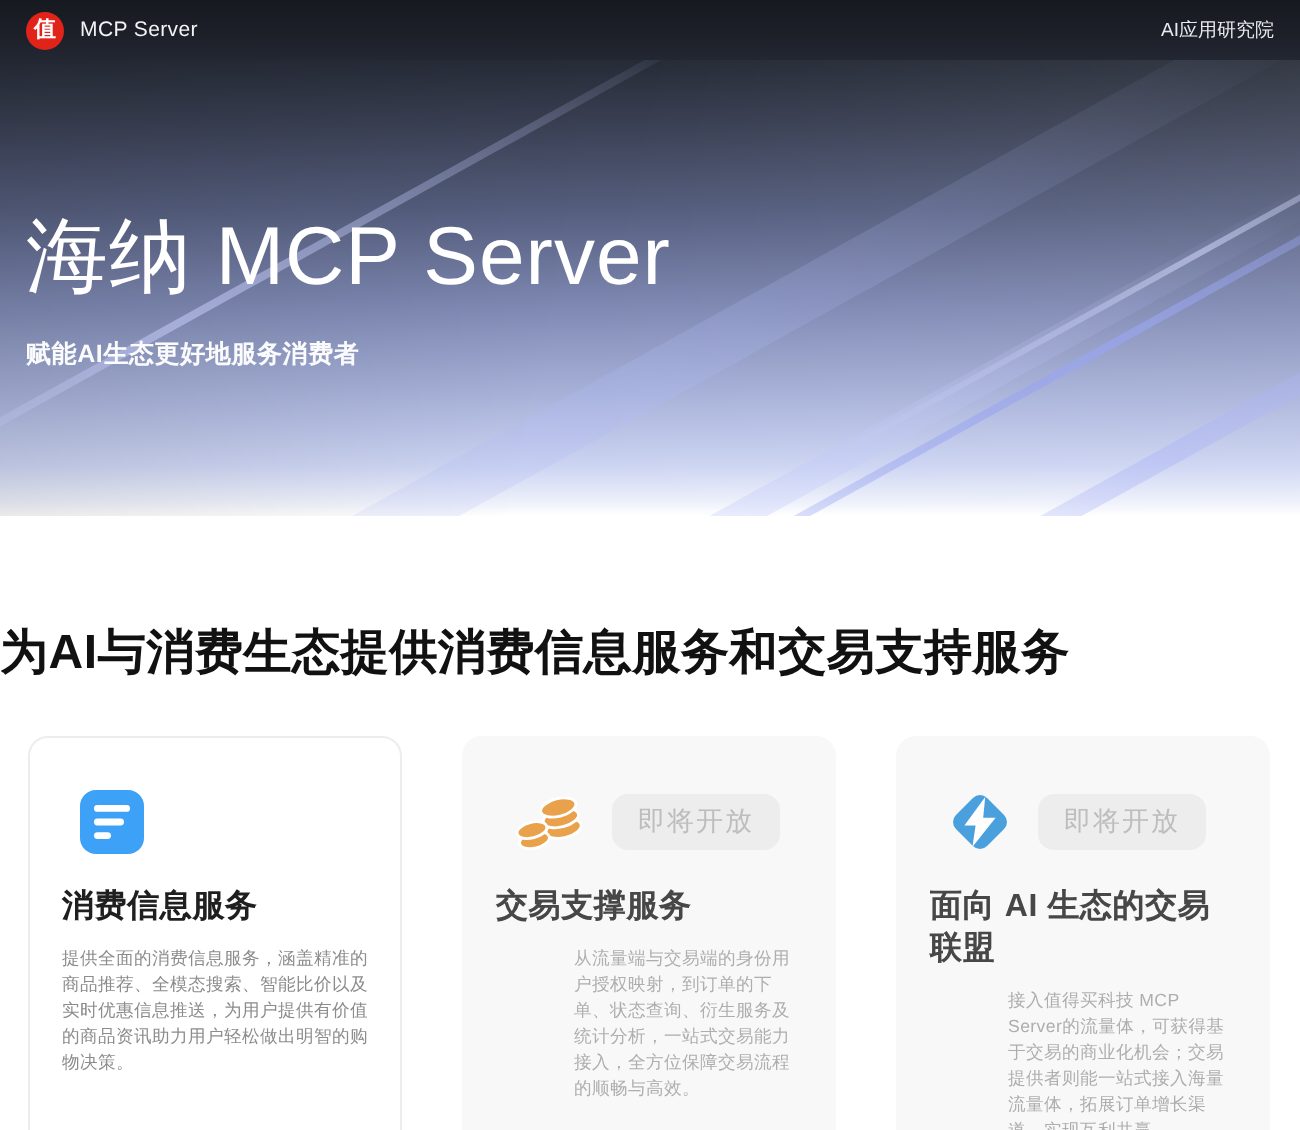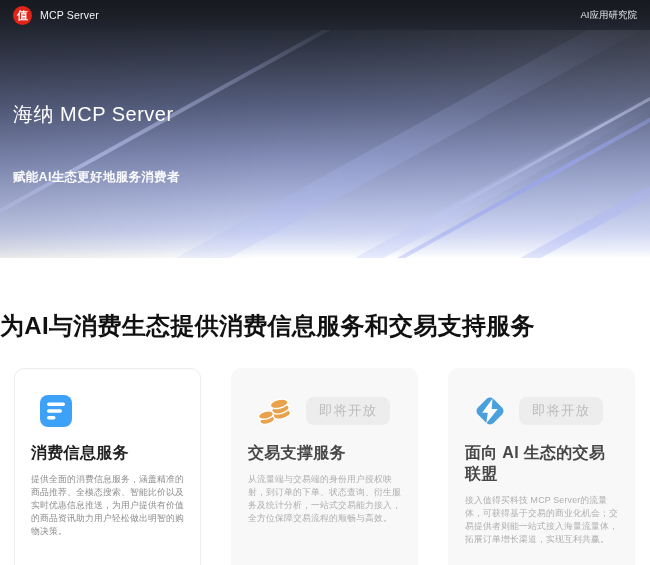--- a/index.html
+++ b/index.html
@@ -41,21 +41,21 @@
   .s3{width:620px;height:4px;left:210px;top:160px;
       background:linear-gradient(90deg,rgba(150,162,240,0) 0%,rgba(148,160,240,.70) 55%,rgba(150,162,240,0) 100%);}
   .s4{width:520px;height:10px;left:330px;top:190px;
       background:linear-gradient(90deg,rgba(150,162,240,0) 0%,rgba(165,175,245,.45) 50%,rgba(150,162,240,0) 100%);}
   .s5{width:640px;height:14px;left:60px;top:215px;
       background:linear-gradient(90deg,rgba(170,180,245,0) 0%,rgba(190,198,250,.35) 50%,rgba(170,180,245,0) 100%);}
   .s6{width:420px;height:3px;left:390px;top:95px;
       background:linear-gradient(90deg,rgba(190,198,252,0) 0%,rgba(210,216,255,.55) 50%,rgba(190,198,252,0) 100%);}
   .hero-title{
     position:absolute;left:13px;top:71px;margin:0;z-index:2;
-    color:#fff;font-size:20px;font-weight:500;letter-spacing:.5px;
+    color:#fff;font-size:41px;font-weight:500;letter-spacing:.5px;
   }
   .hero-subtitle{
     position:absolute;left:13px;top:139px;margin:0;z-index:2;
     color:rgba(255,255,255,.96);font-size:12.5px;font-weight:700;letter-spacing:.3px;
   }
   
   .section-heading{
     margin:52px 0 0;text-align:left;
     font-size:24px;font-weight:700;color:#111;letter-spacing:.3px;
   }
@@ -71,21 +71,21 @@
   .icon-row{display:flex;align-items:center;height:34px;margin-left:8px;text-align:right;}
   .icon{display:inline-flex;align-items:center;justify-content:center;}
   .badge{
     display:inline-flex;align-items:center;height:28px;padding:0 13px;
     margin-left:12px;border-radius:8px;background:#ededee;
     color:#bdbdbd;font-size:13.5px;font-weight:500;letter-spacing:1px;
   }
   .card-title{margin:15px 0 0;font-size:16px;font-weight:700;color:#1f1f1f;letter-spacing:.3px;}
   .card-gray .card-title{color:#474747;}
   .card-body{margin:9px 0 0;font-size:8.8px;line-height:13px;color:#8c8c8c;letter-spacing:.2px;}
-  .card-gray .card-body{color:#aeaeae;}
+  .card-gray .card-body{color:#aeaeae;margin-left:39px;}
 </style>
 </head>
 <body>
 
 <header class="topbar">
   <div class="brand">
     <span class="logo">值</span>
     <span class="brand-name">MCP Server</span>
   </div>
   <a class="topbar-right">AI应用研究院</a>

